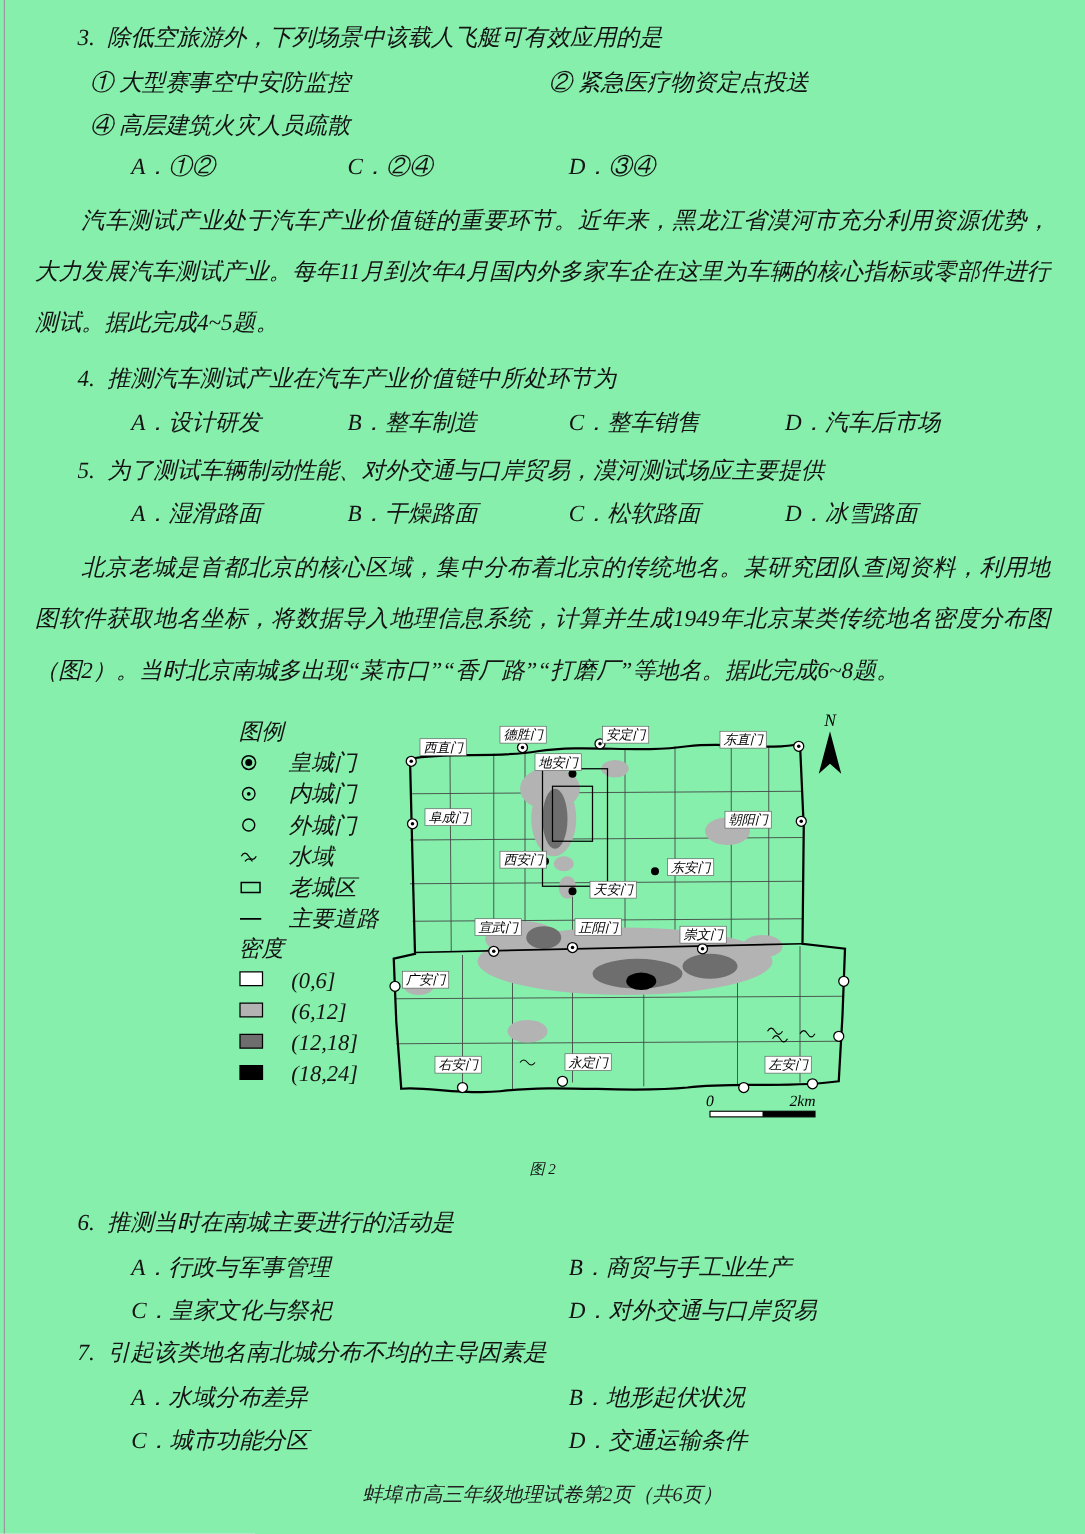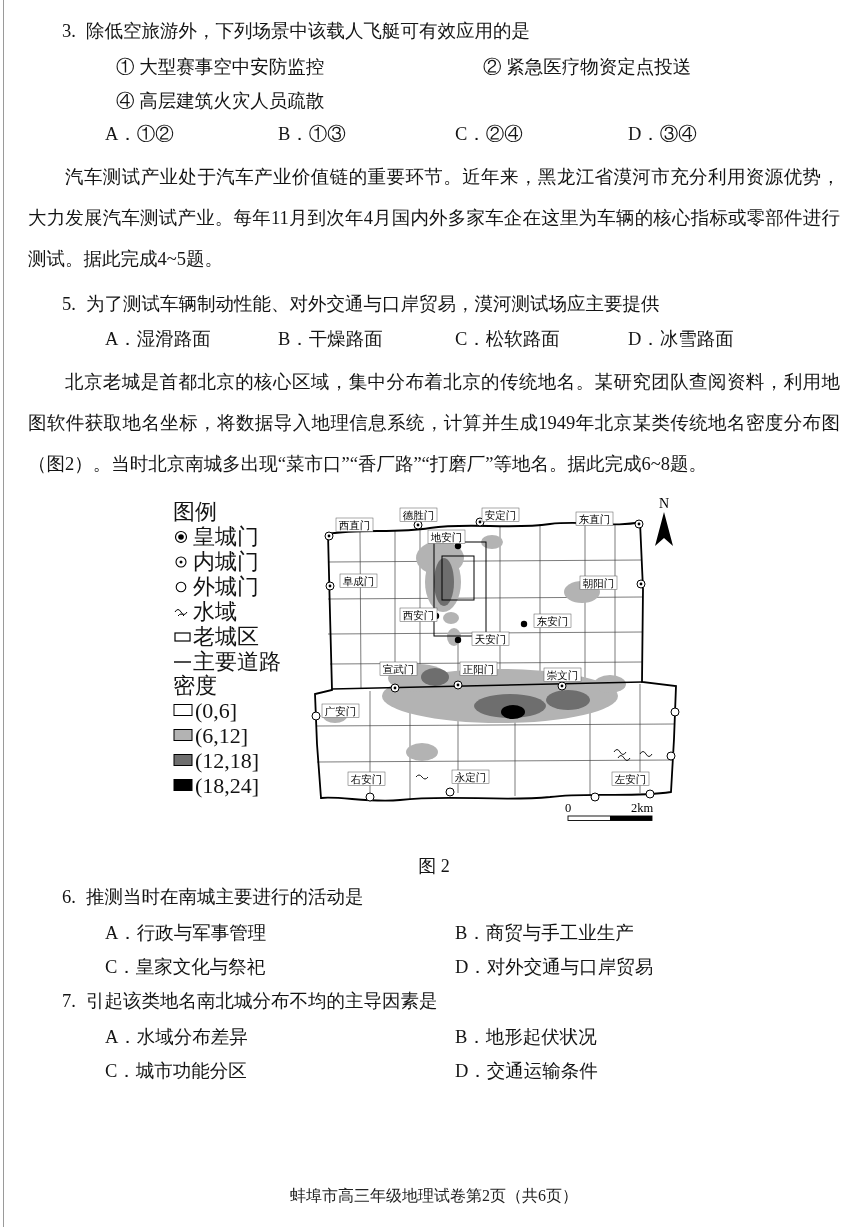--- a/index.html
+++ b/index.html
@@ -1,68 +1,77 @@
 <!DOCTYPE html>
 <html><head>
 <meta charset="utf-8">
 <style>
   html,body { margin:0; padding:0; background:#e8e8e8; }
   .page {
     position:relative;
     width:868px; height:1227px;
     margin:0 auto;
-    background:#ffffff;
+    background:#86efac;
     color:#141414;
     font-family:"Liberation Serif", serif;
     font-size:18.5px;
     box-sizing:border-box;
     padding:16px 28px 0 28px;
     overflow:hidden;
+    font-style:italic;
   }
   .edge-line { position:absolute; left:3px; top:0; bottom:0; width:1px; background:#9a9a9a; }
   .stem { margin-left:34px; line-height:30px; margin-bottom:4px; }
   .qnum { margin-right:10px; }
-  .subitems { display:grid; grid-template-columns:367px auto; margin-left:88px; line-height:34px; }
+  .subitems { display:grid; grid-template-columns:367px auto; margin-left:44px; line-height:34px; }
   .opts4 { display:grid; grid-template-columns:173px 177px 173px auto; margin-left:77px; line-height:33px; margin-bottom:6px; }
   .opts2 { display:grid; grid-template-columns:350px auto; margin-left:77px; line-height:34px; }
   .passage { text-align:justify; text-indent:2em; line-height:41px; margin:4px 0 9px 0; }
   .figure { position:relative; height:352px; margin-top:2px; }
-  .legend { position:absolute; left:145px; top:6px; font-size:22px; line-height:1; }
+  .legend { position:absolute; left:163px; top:6px; font-size:18px; line-height:1; }
   .legend-title { height:24px; display:flex; align-items:center; }
-  .legend-row { display:flex; align-items:center; gap:0; height:25px; }
+  .legend-row { display:flex; align-items:center; gap:20px; height:25px; }
   .legend-row svg { flex:0 0 auto; display:block; }
   .map-svg { position:absolute; left:272px; top:0; }
   .map-svg text { font-family:"Liberation Serif", serif; fill:#000; }
-  .caption { text-align:center; font-size:18px; margin:8px 0 4px 0; }
+  .caption { text-align:center; font-size:12px; margin:8px 0 20px 0; }
   .qblock { margin-bottom:2px; }
   .footer { position:absolute; left:0; bottom:20px; width:100%; text-align:center; font-size:16px; color:#222; }
 </style>
 </head>
 <body>
 
 <div class="page">
   <div class="edge-line"></div>
 
   <div class="qblock">
     <div class="stem"><span class="qnum">3.</span><span>除低空旅游外，下列场景中该载人飞艇可有效应用的是</span></div>
     <div class="subitems">
       <span>① 大型赛事空中安防监控</span>
       <span>② 紧急医疗物资定点投送</span>
       <span>④ 高层建筑火灾人员疏散</span>
     </div>
     <div class="opts4">
       <span>A．①②</span>
-      <span>B．①③</span>
       <span>C．②④</span>
       <span>D．③④</span>
     </div>
   </div>
 
   <div class="passage">汽车测试产业处于汽车产业价值链的重要环节。近年来，黑龙江省漠河市充分利用资源优势，大力发展汽车测试产业。每年11月到次年4月国内外多家车企在这里为车辆的核心指标或零部件进行测试。据此完成4~5题。</div>
 
+  <div class="qblock">
+    <div class="stem"><span class="qnum">4.</span><span>推测汽车测试产业在汽车产业价值链中所处环节为</span></div>
+    <div class="opts4">
+      <span>A．设计研发</span>
+      <span>B．整车制造</span>
+      <span>C．整车销售</span>
+      <span>D．汽车后市场</span>
+    </div>
+  </div>
 
   <div class="qblock">
     <div class="stem"><span class="qnum">5.</span><span>为了测试车辆制动性能、对外交通与口岸贸易，漠河测试场应主要提供</span></div>
     <div class="opts4">
       <span>A．湿滑路面</span>
       <span>B．干燥路面</span>
       <span>C．松软路面</span>
       <span>D．冰雪路面</span>
     </div>
   </div>

